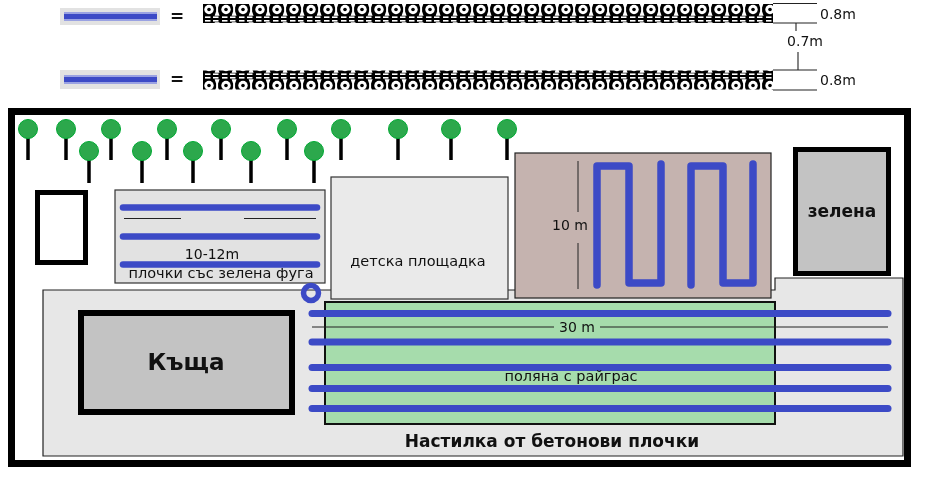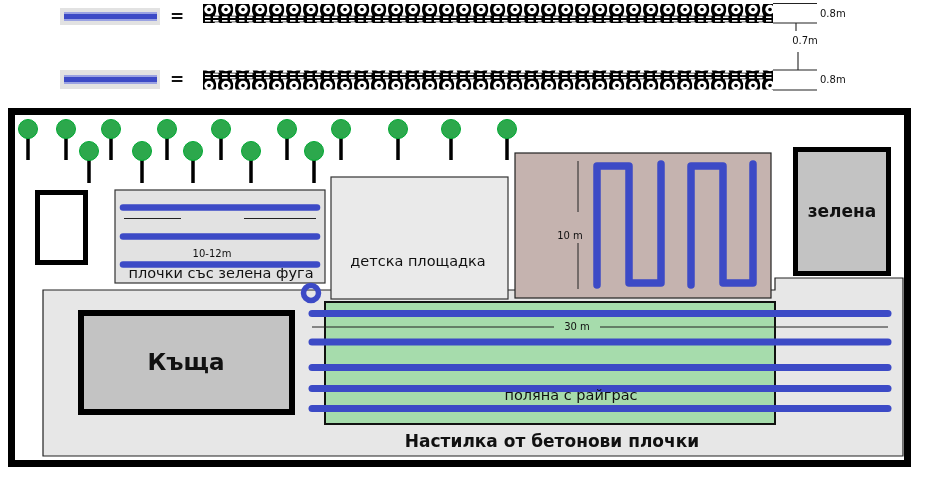--- a/index.html
+++ b/index.html
@@ -1,21 +1,21 @@
 <!DOCTYPE html>
 <html><head>
 <meta charset="utf-8">
 <style>
   html,body{margin:0;padding:0;background:#fff;}
   .stage{position:relative;width:928px;height:477px;background:#fff;overflow:hidden;
          font-family:"DejaVu Sans","Liberation Sans",sans-serif;color:#111;}
   .stage svg{position:absolute;left:0;top:0;}
   .lbl{position:absolute;transform:translate(-50%,-50%);white-space:nowrap;
        font-size:14.5px;line-height:1;color:#111;}
-  .lbl.dim{font-size:10px;}
+  .lbl.dim{font-size:14px;}
   .lbl.left{transform:translate(0,-50%);}
   .lbl.garage{font-size:17px;font-weight:bold;}
   .lbl.house{font-size:23px;font-weight:bold;}
   .lbl.pave{font-size:17px;font-weight:bold;}
   .lbl.eq{font-size:17px;font-weight:bold;}
 </style>
 </head>
 <body>
 
 <div class="stage">
@@ -178,22 +178,22 @@
   <div class="lbl dim left" style="left:820px;top:13.5px;">0.8m</div>
   <div class="lbl dim" style="left:805px;top:41px;">0.7m</div>
   <div class="lbl eq" style="left:177px;top:79px;">=</div>
   <div class="lbl dim left" style="left:820px;top:80px;">0.8m</div>
 
   <div class="lbl dim" style="left:212px;top:218px;margin-top:36px;">10-12m</div>
   <div class="lbl" style="left:418px;top:261px;">детска площадка</div>
 
   <div class="lbl" style="left:221px;top:273px;">плочки със зелена фуга</div>
 
-  <div class="lbl dim" style="left:570px;top:236px;">10 m</div>
+  <div class="lbl dim" style="left:570px;top:225px;">10 m</div>
 
   <div class="lbl garage" style="left:842px;top:211px;">зелена</div>
   <div class="lbl house" style="left:186px;top:362px;">Къща</div>
 
   <div class="lbl dim" style="left:577px;top:327px;">30 m</div>
-  <div class="lbl" style="left:571px;top:395px;">поляна с райграс</div>
+  <div class="lbl" style="left:571px;top:376px;">поляна с райграс</div>
 
   <div class="lbl pave" style="left:552px;top:441px;">Настилка от бетонови плочки</div>
 </div>
 
 </body></html>

